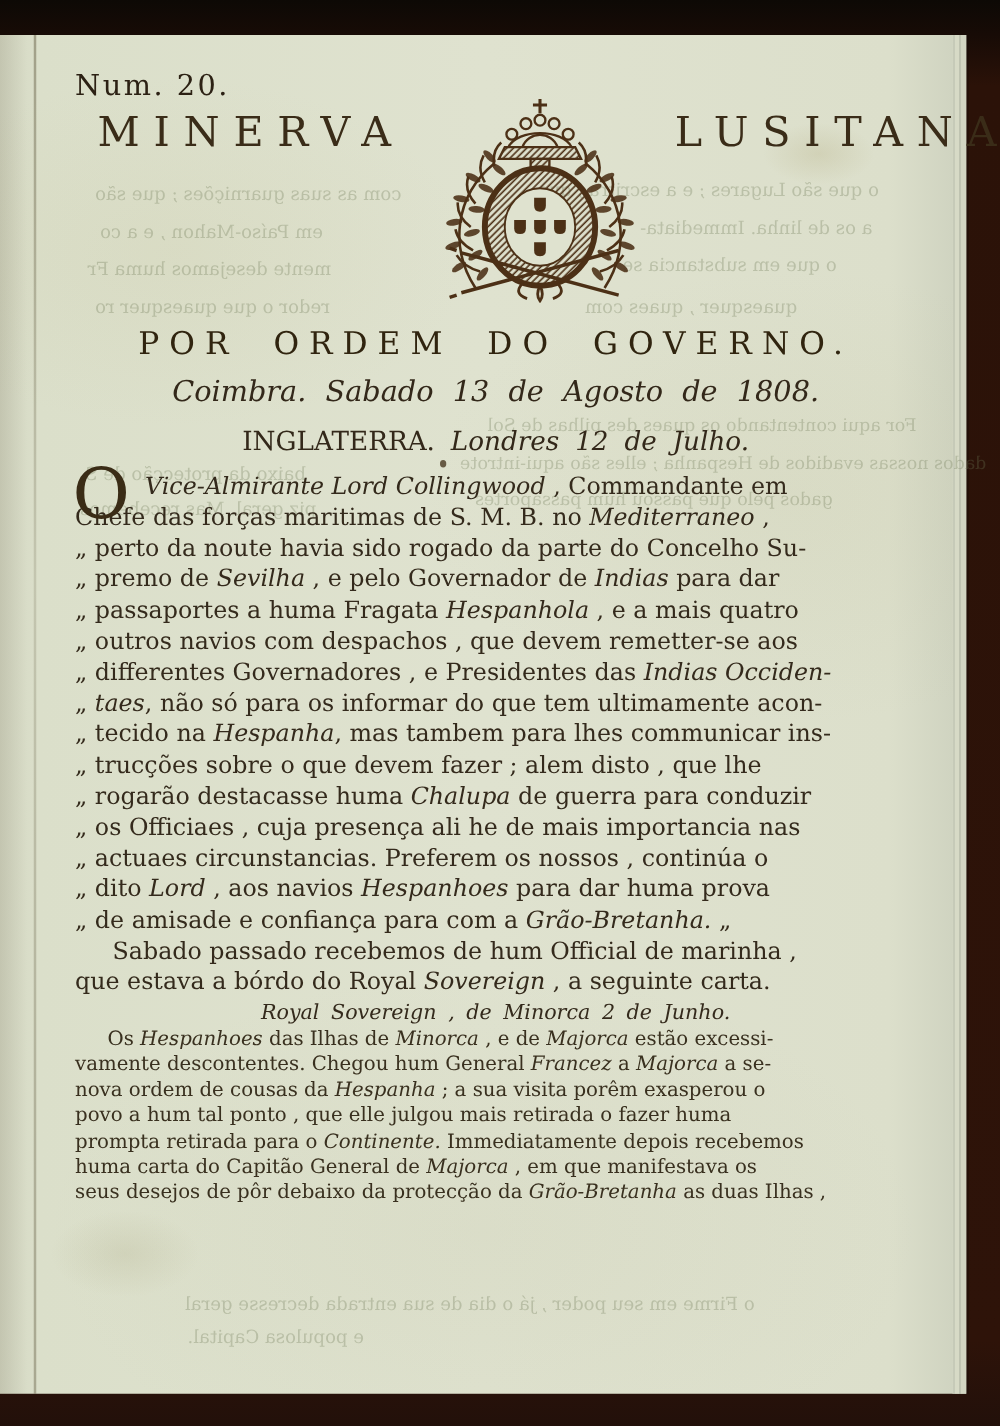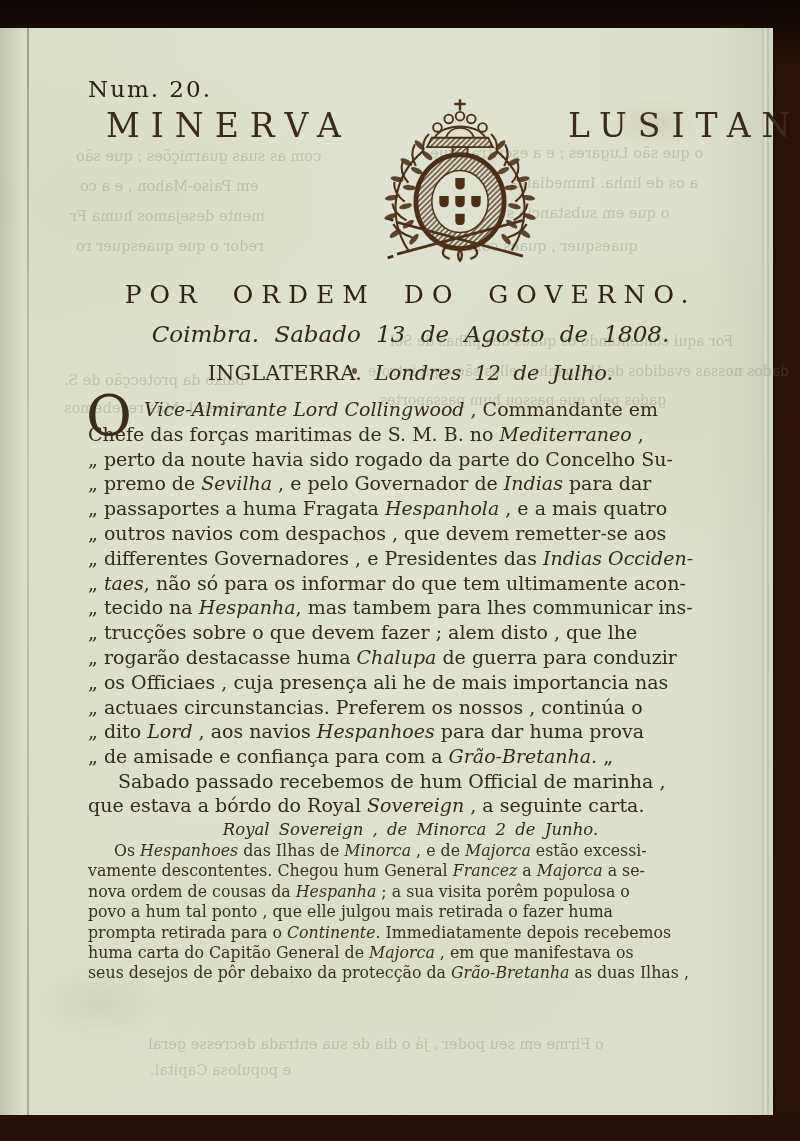--- a/index.html
+++ b/index.html
@@ -22,21 +22,21 @@
     box-shadow:2px 0 0 rgba(20,10,5,.35);
     color:#342a1c;
   }
   .crease{position:absolute;left:27px;top:0;bottom:0;width:2px;
     background:linear-gradient(180deg,rgba(92,84,58,.45),rgba(92,84,58,.18) 40%,rgba(92,84,58,.4));
     }
   .crease-shade{position:absolute;left:0;top:0;bottom:0;width:27px;
     background:linear-gradient(90deg,rgba(120,115,90,.18),rgba(0,0,0,0) 80%);}
   .edge-right{position:absolute;right:0;top:0;bottom:0;width:11px;
     background:repeating-linear-gradient(90deg,#c6cab8 0 2px,#d7dac6 2px 5px,#bfc3b1 5px 7px,#d2d5c2 7px 11px);}
-  .content{position:relative;z-index:3;padding:48px 40px 0 60px;margin-left:28px;}
+  .content{position:relative;z-index:3;padding:28px 40px 0 60px;}
 
   
   .issue{font-size:23px;letter-spacing:2px;color:#2c2114;}
   .masthead{display:flex;align-items:flex-start;justify-content:space-between;
     margin:4px 2px 0 2px;height:168px;}
   .mast-title{font-size:33px;letter-spacing:11px;color:#3a2c18;white-space:nowrap;}
   .mast-left{margin-left:16px;}
   .mast-right{margin-right:6px;}
   .emblem{flex:0 0 auto;margin-top:-10px;}
 
@@ -229,21 +229,21 @@
       <div class="para2">
           <div class="line"><span>Sabado passado recebemos de hum Official de marinha ,</span></div>
           <div class="line"><span>que estava a bórdo do Royal </span><span class="it">Sovereign</span><span> , a seguinte carta.</span></div>
         </div>
 
       <div class="center-sub2">Royal Sovereign , de Minorca 2 de Junho.</div>
 
       <div class="para3">
           <div class="line"><span>Os </span><span class="it">Hespanhoes</span><span> das Ilhas de </span><span class="it">Minorca</span><span> , e de </span><span class="it">Majorca</span><span> estão excessi-</span></div>
           <div class="line"><span>vamente descontentes. Chegou hum General </span><span class="it">Francez</span><span> a </span><span class="it">Majorca</span><span> a se-</span></div>
-          <div class="line"><span>nova ordem de cousas da </span><span class="it">Hespanha</span><span> ; a sua visita porêm populosa o</span></div>
+          <div class="line"><span>nova ordem de cousas da </span><span class="it">Hespanha</span><span> ; a sua visita porêm exasperou o</span></div>
           <div class="line"><span>povo a hum tal ponto , que elle julgou mais retirada o fazer huma</span></div>
           <div class="line"><span>prompta retirada para o </span><span class="it">Continente.</span><span> Immediatamente depois recebemos</span></div>
           <div class="line"><span>huma carta do Capitão General de </span><span class="it">Majorca</span><span> , em que manifestava os</span></div>
           <div class="line"><span>seus desejos de pôr debaixo da protecção da </span><span class="it">Grão-Bretanha</span><span> as duas Ilhas ,</span></div>
         </div>
 
     </div>
   </div>
 </div>
 

